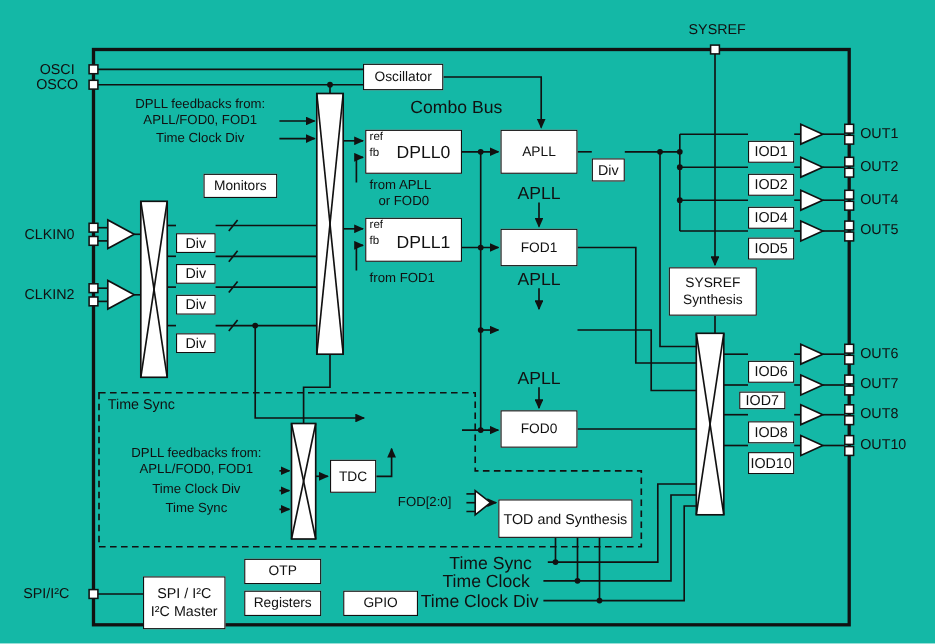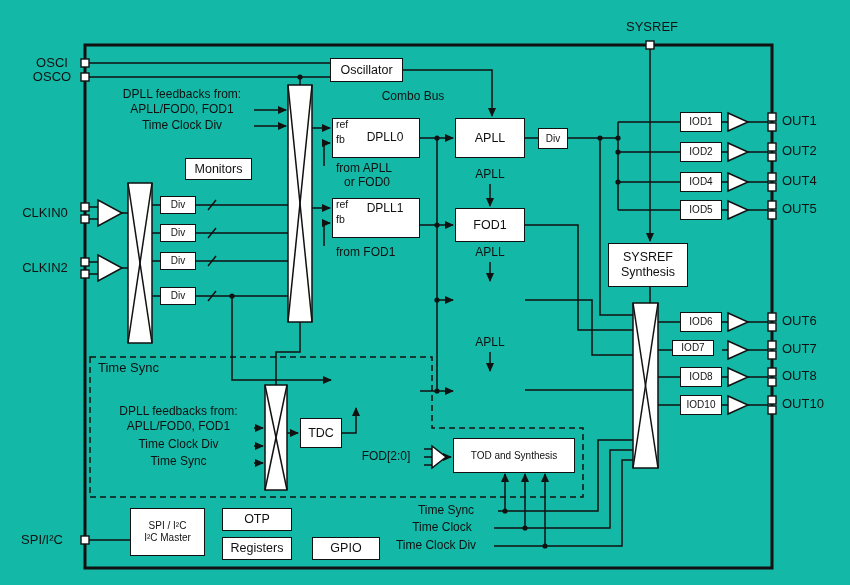--- a/index.html
+++ b/index.html
@@ -2,22 +2,22 @@
 <html><head>
 <meta charset="utf-8">
 <style>
   * { margin:0; padding:0; box-sizing:border-box; }
   html,body { background:#fff; }
   body { font-family:"Liberation Sans", sans-serif; color:#111; }
   .stage { position:relative; width:850px; height:585px; background:#14b8a6; overflow:hidden; }
   .wires { position:absolute; left:0; top:0; }
   .box { position:absolute; background:#fff; border:1.6px solid #111; display:flex; flex-direction:column;
          align-items:center; justify-content:center; font-size:12.5px; line-height:1.2; text-align:center; }
-  .box.sm { font-size:10px; }
-  .lbl { position:absolute; font-size:12px; line-height:1.15; white-space:nowrap; }
+  .box.sm { font-size:13px;margin-top:16px; }
+  .lbl { position:absolute; font-size:16px; line-height:1.15; white-space:nowrap; }
   .lbl.s12 { font-size:12px; }
   .lbl.s13 { font-size:13px; }
   .lbl.tiny { font-size:10.5px; }
   .r { text-align:center; } .c { text-align:center; } .l { text-align:left; }
 </style>
 </head>
 <body>
 
 <div class="stage">
 
@@ -256,30 +256,33 @@
     </div>
 
 <div class="box" style="left:332px;top:118px;width:88px;height:40px"></div>
 <div class="lbl tiny l" style="left:336px;top:118px;width:20px">ref</div>
 <div class="lbl tiny l" style="left:336px;top:133px;width:20px">fb</div>
 <div class="lbl c" style="left:354px;top:131px;width:62px">DPLL0</div>
 
 <div class="box" style="left:332px;top:198px;width:88px;height:40px"></div>
 <div class="lbl tiny l" style="left:336px;top:198px;width:20px">ref</div>
 <div class="lbl tiny l" style="left:336px;top:213px;width:20px">fb</div>
-<div class="lbl c" style="left:354px;top:202px;width:62px">DPLL1</div>
+<div class="lbl c" style="left:354px;top:212px;width:62px">DPLL1</div>
 
 <div class="box" style="left:455px;top:118px;width:70px;height:40px">
       <span>APLL</span>
     </div>
 <div class="box sm" style="left:538px;top:128px;width:30px;height:21px">
       <span>Div</span>
     </div>
 <div class="box" style="left:455px;top:208px;width:70px;height:34px">
       <span>FOD1</span>
+    </div>
+<div class="box" style="left:455px;top:373px;width:70px;height:34px">
+      <span>FOD0</span>
     </div>
 
 <div class="box" style="left:608px;top:243px;width:80px;height:44px">
   <span>SYSREF</span>
   <span>Synthesis</span>
 </div>
 
 <div class="box sm" style="left:680px;top:112px;width:42px;height:20px">
       <span>IOD1</span>
     </div>

